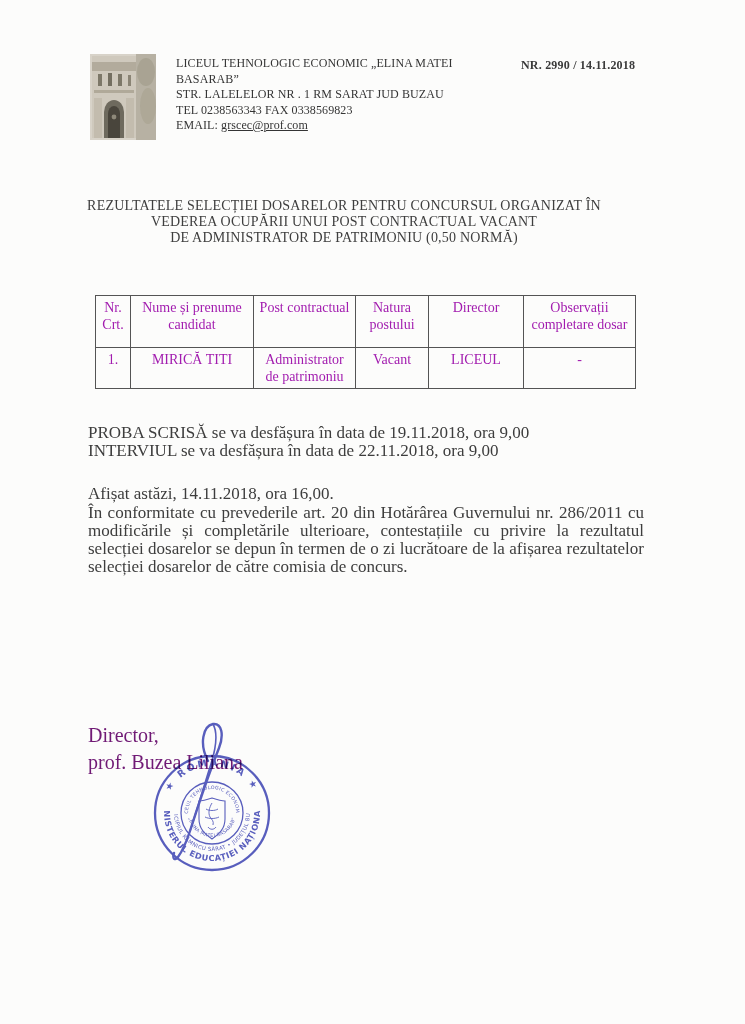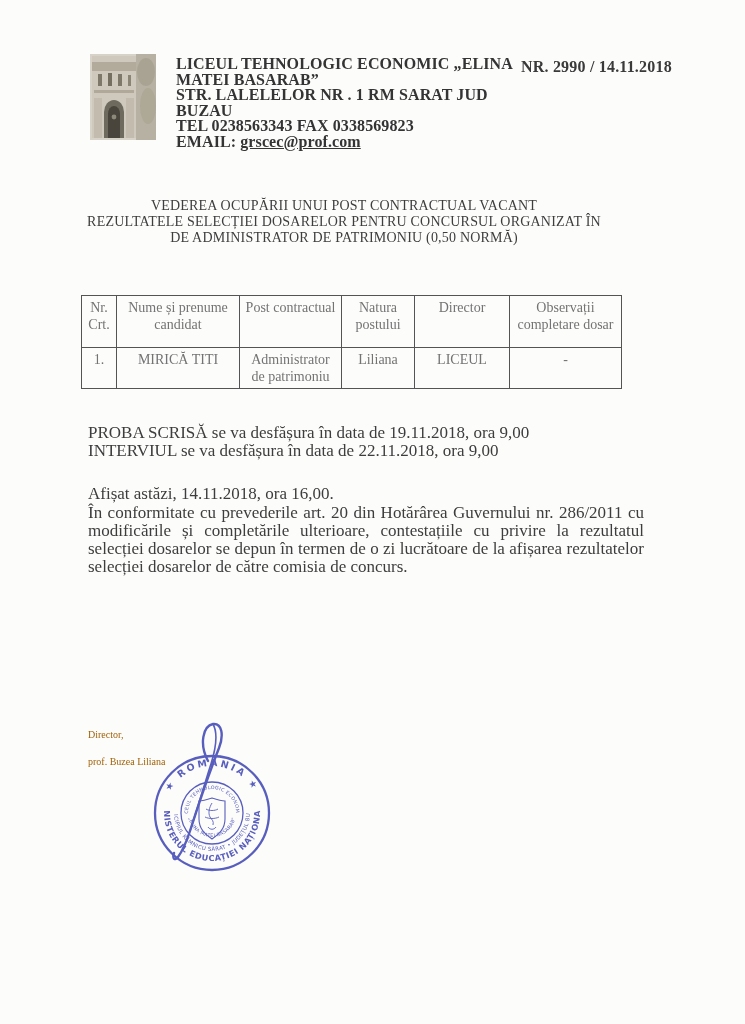--- a/index.html
+++ b/index.html
@@ -14,60 +14,60 @@
     margin:0 auto;
     background:var(--paper);
     font-family:"Liberation Serif","DejaVu Serif",serif;
     color:var(--ink);
     overflow:hidden;
   }
   
   .logo{position:absolute;left:90px;top:54px;width:66px;height:86px;}
   .org-block{
     position:absolute;left:176px;top:56px;width:338px;
-    font-weight:bold;font-size:16px;line-height:15.5px;
+    font-weight:normal;font-size:12px;line-height:15.5px;
     letter-spacing:.1px;color:#343434;
   }
   .org-block .line{margin:0;}
   .email-addr{text-decoration:underline;}
   .reg-no{
     position:absolute;left:521px;top:58px;
-    font-weight:bold;font-size:16px;color:#3a3a3a;letter-spacing:.2px;
+    font-weight:bold;font-size:12px;color:#3a3a3a;letter-spacing:.2px;
   }
   
   .doc-title{
     position:absolute;left:58px;top:198px;width:572px;
     text-align:center;font-size:14px;line-height:16.2px;
     color:#3e3e3e;letter-spacing:.2px;
   }
   
   table.results{
-    position:absolute;left:81px;top:295px;width:540px;
+    position:absolute;left:95px;top:295px;width:540px;
     border-collapse:collapse;table-layout:fixed;
-    font-size:14px;color:#737373;
+    font-size:14px;color:#a21caf;
   }
   table.results th,table.results td{
     border:1.5px solid #545454;
     font-weight:normal;text-align:center;vertical-align:top;
     padding:4px 3px 3px;line-height:16.5px;
   }
   table.results thead th{height:44px;}
   table.results tbody td{height:27px;}
   
   .body-text{
     position:absolute;left:88px;top:424px;width:556px;
     font-size:17px;line-height:18.2px;color:#3d3d3d;
   }
   .body-text p{margin:0;}
   .body-text p.posted{margin-top:25px;}
   .body-text p.just{text-align:justify;}
   
   .sig-block{
     position:absolute;left:88px;top:726px;
-    font-size:10px;color:#a16207;line-height:18px;
+    font-size:20px;color:#701a75;line-height:18px;
   }
   .sig-block .name{margin-top:9px;}
   
   .stamp{
     position:absolute;left:112px;top:713px;width:200px;height:200px;
     mix-blend-mode:multiply;opacity:.92;
   }
   .stamp text{fill:var(--ink-blue);}
   .stamp .ring{stroke:var(--ink-blue);fill:none;}
   .stamp .arms{stroke:var(--ink-blue);fill:none;}
@@ -107,22 +107,22 @@
     <div class="line">TEL 0238563343 FAX 0338569823</div>
     <div class="line">
       <span>EMAIL:</span>
       <span class="email-addr">grscec@prof.com</span>
     </div>
   </div>
 
   <div class="reg-no">NR. 2990 / 14.11.2018</div>
 
   <div class="doc-title">
+    <div>REZULTATELE SELECȚIEI DOSARELOR PENTRU CONCURSUL ORGANIZAT ÎN</div>
     <div>VEDEREA OCUPĂRII UNUI POST CONTRACTUAL VACANT</div>
-    <div>REZULTATELE SELECȚIEI DOSARELOR PENTRU CONCURSUL ORGANIZAT ÎN</div>
     <div>DE ADMINISTRATOR DE PATRIMONIU (0,50 NORMĂ)</div>
   </div>
 
   <table class="results">
     <colgroup>
       <col style="width:35px">
         <col style="width:123px">
         <col style="width:102px">
       <col style="width:73px">
         <col style="width:95px">
@@ -136,21 +136,21 @@
         <th>Natura postului</th>
         <th>Director</th>
         <th>Observații completare dosar</th>
       </tr>
     </thead>
     <tbody>
       <tr>
         <td>1.</td>
         <td>MIRICĂ TITI</td>
         <td>Administrator de patrimoniu</td>
-        <td>Liliana</td>
+        <td>Vacant</td>
         <td>LICEUL</td>
         <td>-</td>
       </tr>
     </tbody>
   </table>
 
   <div class="body-text">
     <p>PROBA SCRISĂ se va desfășura în data de 19.11.2018, ora 9,00</p>
     <p>INTERVIUL se va desfășura în data de 22.11.2018, ora 9,00</p>
     <p class="posted">Afișat astăzi, 14.11.2018, ora 16,00.</p>

